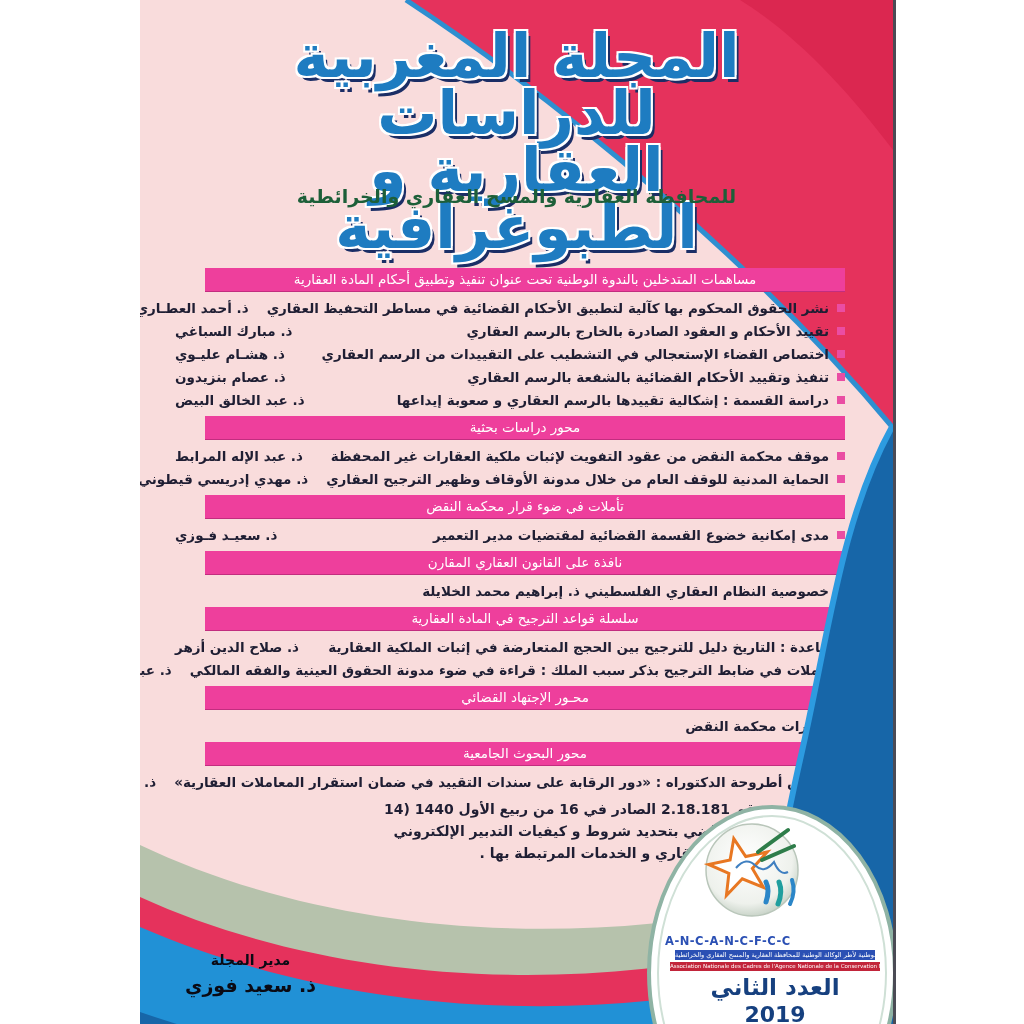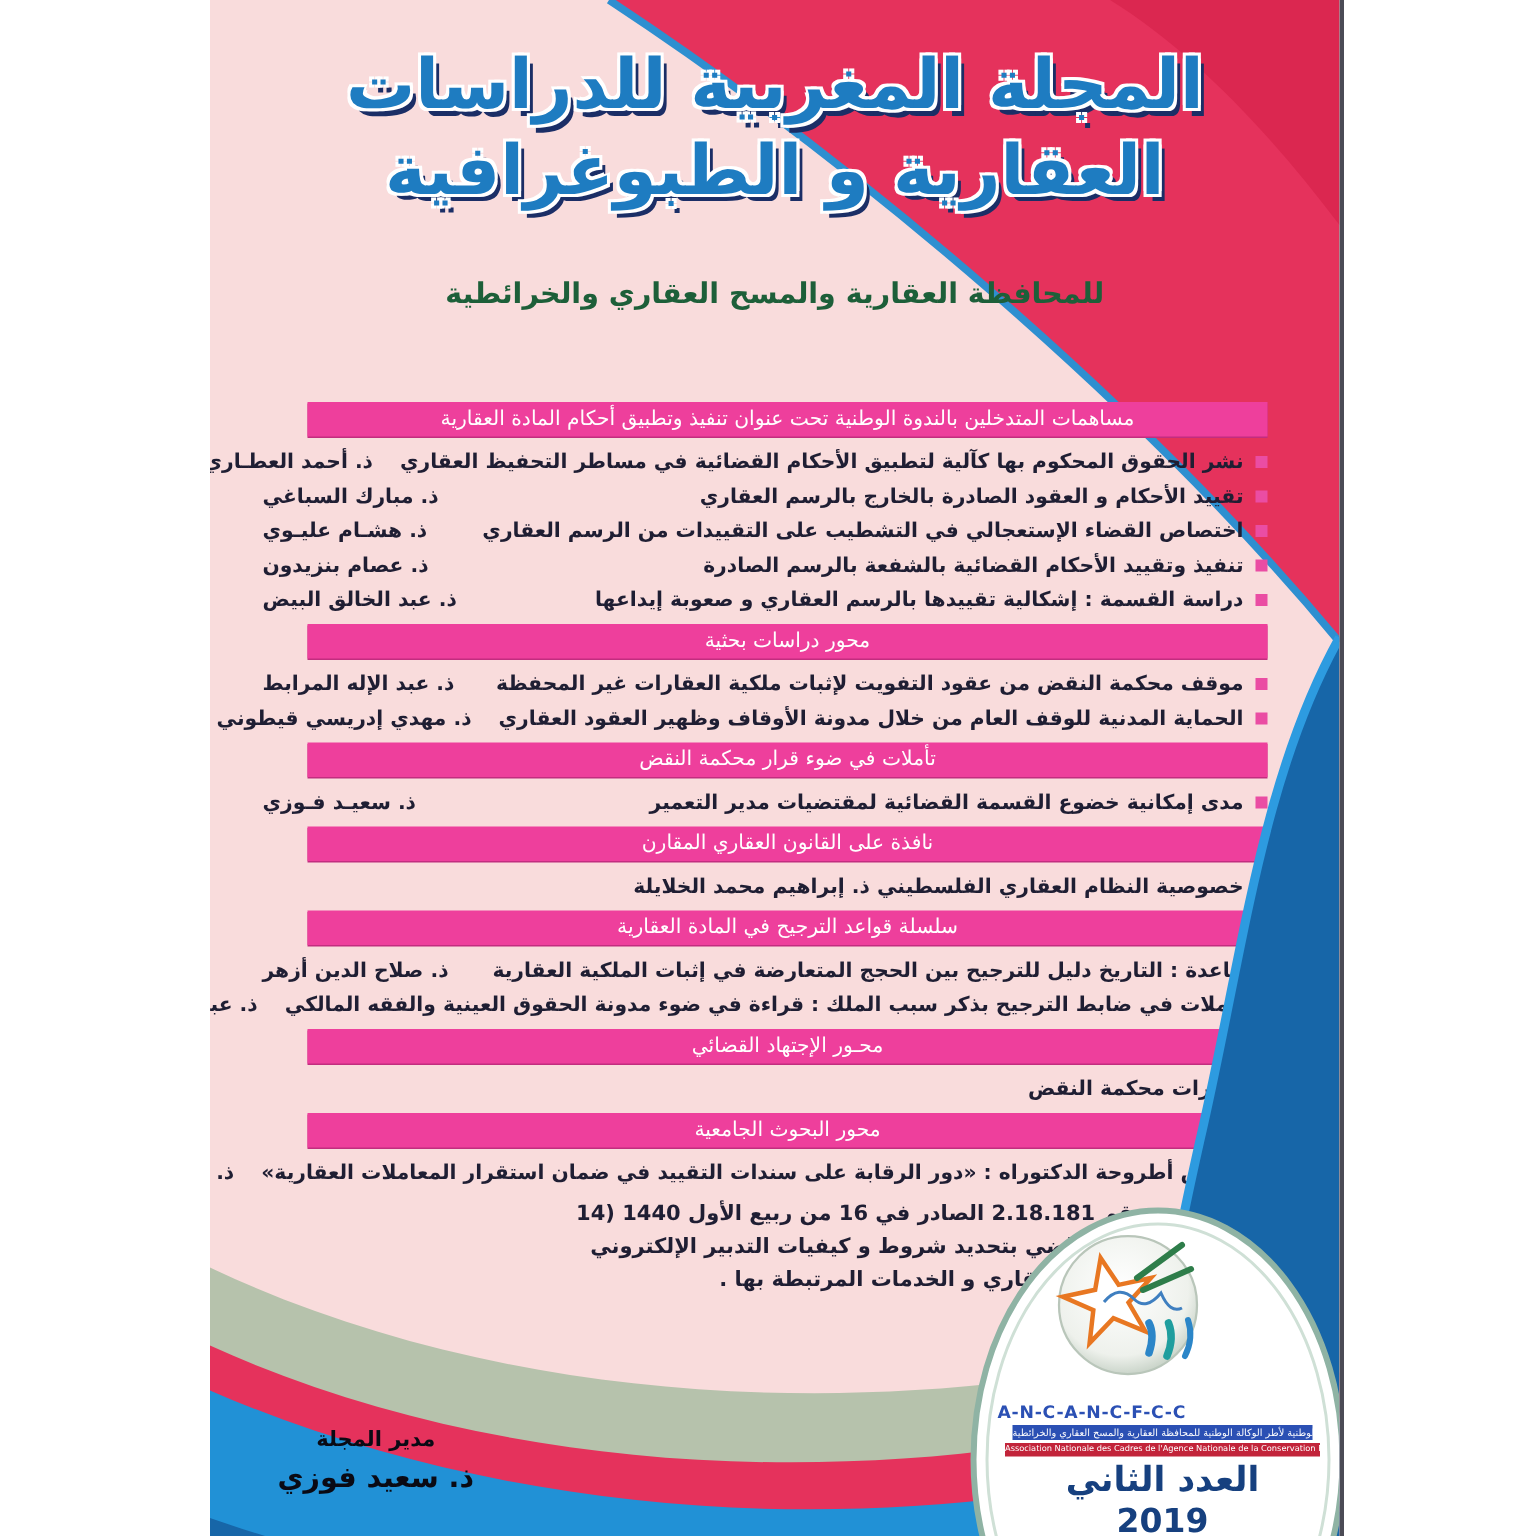--- a/index.html
+++ b/index.html
@@ -3,21 +3,21 @@
 <meta charset="utf-8">
 <style>
   html,body{margin:0;padding:0;}
   body{width:1024px;height:1024px;background:#ffffff;font-family:"DejaVu Sans",sans-serif;}
   .canvas{position:relative;width:1024px;height:1024px;background:#ffffff;overflow:hidden;}
   .cover{position:absolute;left:140px;top:0;width:753px;height:1024px;background:#f9dcdc;overflow:hidden;border-right:3px solid #4b4b55;}
   .decor{position:absolute;inset:0;z-index:0;}
   .decor-top{position:absolute;inset:0;z-index:3;pointer-events:none;}
   
   .title-block{position:absolute;top:28px;left:40px;width:673px;text-align:center;z-index:2;}
-  .title-line{font-size:46px;line-height:57px;font-weight:bold;color:#1e7cc1;
+  .title-line{font-size:60px;line-height:57px;font-weight:bold;color:#1e7cc1;
     text-shadow:-2px -2px 0 #ffffff,2px -2px 0 #ffffff,-2px 2px 0 #ffffff,2px 2px 0 #ffffff,4px 5px 0 #1b2e66;}
   .subtitle-block{position:absolute;top:182px;left:60px;width:633px;text-align:center;z-index:2;}
   .subtitle-line{font-size:19px;line-height:29px;font-weight:bold;color:#1d5f39;}
   
   .sections{position:absolute;top:268px;left:35px;width:670px;z-index:1;direction:rtl;}
   .banner{width:640px;height:23px;line-height:23px;background:#ee3f9c;color:#ffffff;
     font-size:13.5px;font-weight:normal;text-align:center;margin:0 0 5px 0;box-shadow:0 1px 0 #c22d7f;}
   .item{display:flex;align-items:center;gap:8px;height:23px;font-size:13.5px;font-weight:bold;color:#1f1e33;white-space:nowrap;}
   .item .bullet{width:8px;height:8px;background:#ea4da3;flex:0 0 auto;}
   .item .author{margin-inline-start:auto;padding-inline-start:10px;}
@@ -78,39 +78,39 @@
             <span class="item-text">تقييد الأحكام و العقود الصادرة بالخارج بالرسم العقاري</span>
             <span class="author">ذ. مبارك السباغي</span>
           </div>
           <div class="item">
             <span class="bullet"></span>
             <span class="item-text">اختصاص القضاء الإستعجالي في التشطيب على التقييدات من الرسم العقاري</span>
             <span class="author">ذ. هشـام عليـوي</span>
           </div>
           <div class="item">
             <span class="bullet"></span>
-            <span class="item-text">تنفيذ وتقييد الأحكام القضائية بالشفعة بالرسم الصادرة</span>
+            <span class="item-text">تنفيذ وتقييد الأحكام القضائية بالشفعة بالرسم العقاري</span>
             <span class="author">ذ. عصام بنزيدون</span>
           </div>
           <div class="item">
             <span class="bullet"></span>
             <span class="item-text">دراسة القسمة : إشكالية تقييدها بالرسم العقاري و صعوبة إيداعها</span>
             <span class="author">ذ. عبد الخالق البيض</span>
           </div>
         </div>
         <div class="section">
           <div class="banner">محور دراسات بحثية</div>
           <div class="item">
             <span class="bullet"></span>
             <span class="item-text">موقف محكمة النقض من عقود التفويت لإثبات ملكية العقارات غير المحفظة</span>
             <span class="author">ذ. عبد الإله المرابط</span>
           </div>
           <div class="item">
             <span class="bullet"></span>
-            <span class="item-text">الحماية المدنية للوقف العام من خلال مدونة الأوقاف وظهير العقود العقاري</span>
+            <span class="item-text">الحماية المدنية للوقف العام من خلال مدونة الأوقاف وظهير الترجيح العقاري</span>
             <span class="author">ذ. مهدي إدريسي قيطوني</span>
           </div>
         </div>
         <div class="section">
           <div class="banner">تأملات في ضوء قرار محكمة النقض</div>
           <div class="item">
             <span class="bullet"></span>
             <span class="item-text">مدى إمكانية خضوع القسمة القضائية لمقتضيات مدير التعمير</span>
             <span class="author">ذ. سعيـد فـوزي</span>
           </div>

